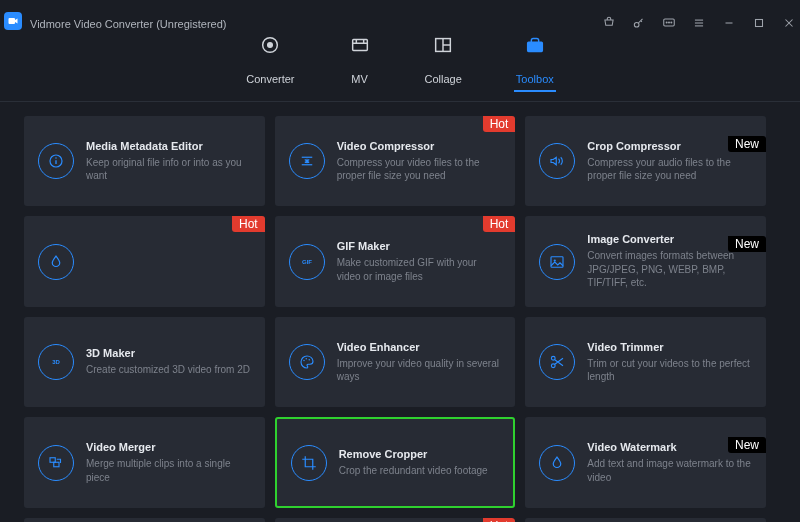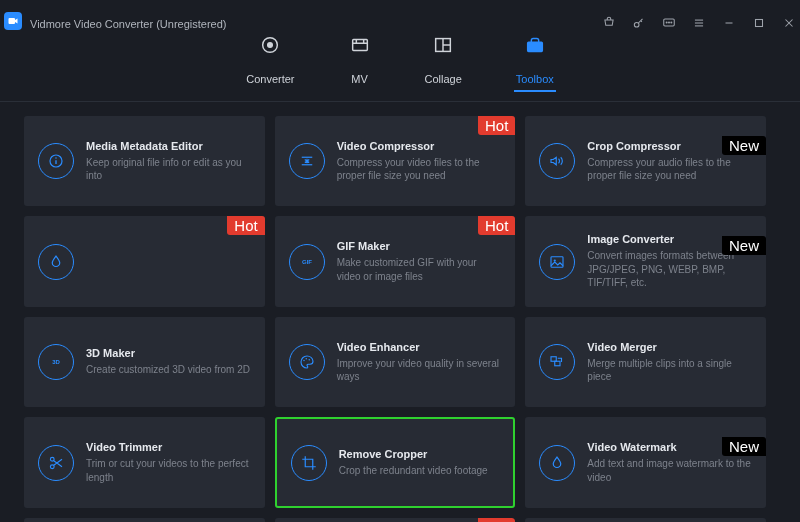--- a/index.html
+++ b/index.html
@@ -125,21 +125,21 @@
     margin-bottom: 4px;
   }
   .card-desc {
     font-size: 10px;
     color: #7d828c;
     line-height: 1.35;
   }
   .badge {
     position: absolute;
     top: 0; right: 0;
-    font-size: 15px;
+    font-size: 12px;
     color: #fff;
     padding: 1px 7px;
     border-radius: 0 3px 0 3px;
     font-weight: 500;
   }
   .badge.hot { background: #e23b2e; }
   .badge.new { background: #000000; margin-top: 20px; }
   
   .peek {
     min-height: 14px !important;
@@ -248,21 +248,21 @@
 <div class="grid-wrap">
   <div class="grid" id="grid">
       <div class="card">
         <div class="card-icon">
           <svg viewBox="0 0 24 24">
             <use href="#ic-info"></use>
           </svg>
         </div>
         <div class="card-body">
           <div class="card-title">Media Metadata Editor</div>
-          <div class="card-desc">Keep original file info or edit as you into</div>
+          <div class="card-desc">Keep original file info or into as you want</div>
         </div>
       </div>
       <div class="card">
         <div class="badge hot">Hot</div>
         <div class="card-icon">
           <svg viewBox="0 0 24 24">
             <use href="#ic-compress"></use>
           </svg>
         </div>
         <div class="card-body">
@@ -332,37 +332,37 @@
           </svg>
         </div>
         <div class="card-body">
           <div class="card-title">Video Enhancer</div>
           <div class="card-desc">Improve your video quality in several ways</div>
         </div>
       </div>
       <div class="card">
         <div class="card-icon">
           <svg viewBox="0 0 24 24">
+            <use href="#ic-scissors"></use>
+          </svg>
+        </div>
+        <div class="card-body">
+          <div class="card-title">Video Trimmer</div>
+          <div class="card-desc">Trim or cut your videos to the perfect length</div>
+        </div>
+      </div>
+      <div class="card">
+        <div class="card-icon">
+          <svg viewBox="0 0 24 24">
             <use href="#ic-merge"></use>
           </svg>
         </div>
         <div class="card-body">
           <div class="card-title">Video Merger</div>
           <div class="card-desc">Merge multiple clips into a single piece</div>
-        </div>
-      </div>
-      <div class="card">
-        <div class="card-icon">
-          <svg viewBox="0 0 24 24">
-            <use href="#ic-scissors"></use>
-          </svg>
-        </div>
-        <div class="card-body">
-          <div class="card-title">Video Trimmer</div>
-          <div class="card-desc">Trim or cut your videos to the perfect length</div>
         </div>
       </div>
       <div class="card highlight">
         <div class="card-icon">
           <svg viewBox="0 0 24 24">
             <use href="#ic-crop"></use>
           </svg>
         </div>
         <div class="card-body">
           <div class="card-title">Remove Cropper</div>

